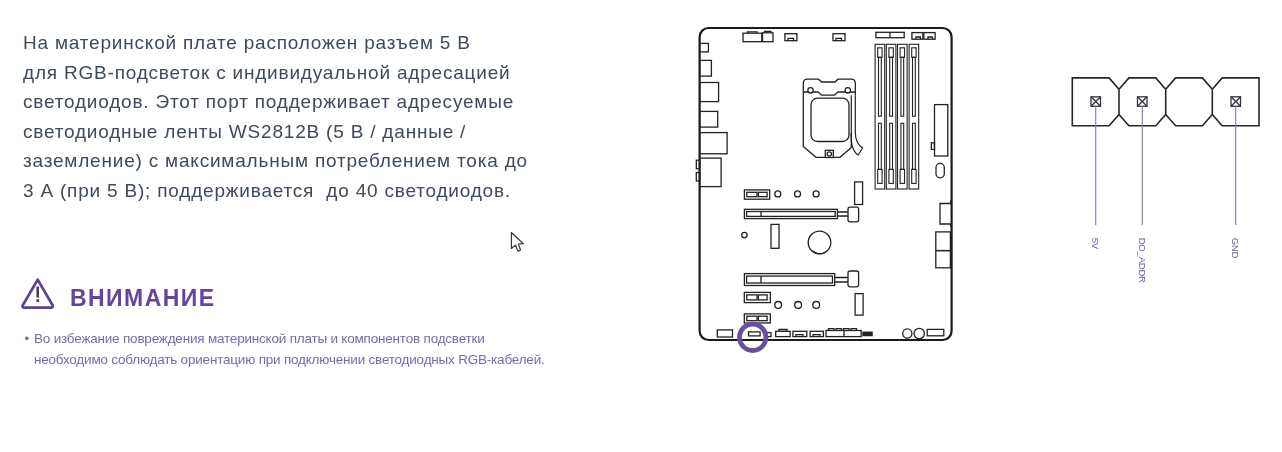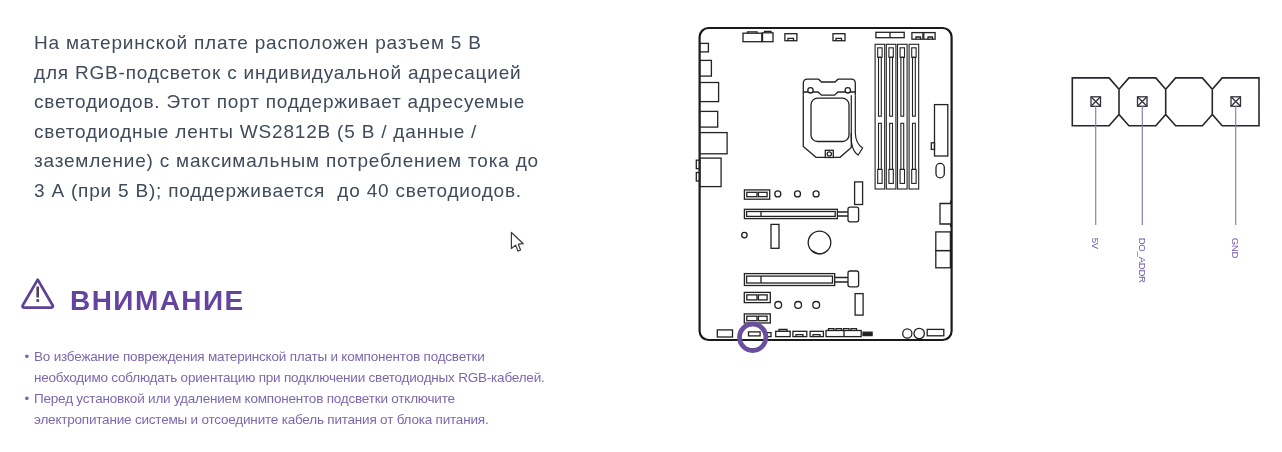--- a/index.html
+++ b/index.html
@@ -1,23 +1,23 @@
 <!DOCTYPE html>
 <html><head>
 <meta charset="utf-8">
 <style>
 html,body{margin:0;padding:0;background:#fff;}
 body{width:1282px;height:452px;position:relative;overflow:hidden;
      font-family:"Liberation Sans",sans-serif;}
-.para{position:absolute;left:34px;top:28px;font-size:19px;line-height:29.5px;
+.para{position:absolute;left:23px;top:28px;font-size:19px;line-height:29.5px;
       color:#3f4b5a;letter-spacing:0.8px;}
-.head{position:absolute;left:70px;top:287px;font-size:28px;font-weight:bold;
+.head{position:absolute;left:70px;top:287px;font-size:23px;font-weight:bold;
       color:#64449e;letter-spacing:1.45px;line-height:1;}
 .bullets{position:absolute;left:24.5px;top:327.5px;font-size:13.5px;line-height:21px;
-      color:#7b68ae;letter-spacing:-0.2px;margin-top:18px;}
+      color:#7b68ae;letter-spacing:-0.2px;}
 .bullets .b{position:relative;padding-left:9.5px;}
 .bullets .b:before{content:"\2022";position:absolute;left:0;top:0;}
 svg{position:absolute;left:0;top:0;}
 </style>
 </head>
 <body>
 
 <div class="para">На материнской плате расположен разъем 5 В<br>
 для RGB-подсветок с индивидуальной адресацией<br>
 светодиодов. Этот порт поддерживает адресуемые<br>
@@ -29,22 +29,20 @@
 <path d="M19.7 3.6 L34.6 29.2 Q35.6 31.4 33.2 31.6 L6.0 31.6 Q3.8 31.4 4.8 29.2 Z" fill="none" stroke="#5c4197" stroke-width="2.7" stroke-linejoin="round"></path>
 <path d="M19.7 10.5 L19.7 21.5" stroke="#4b4157" stroke-width="2.6" fill="none"></path>
 <rect x="18.4" y="23.2" width="2.7" height="2.7" fill="#4b4157"></rect>
 </svg>
 
 <div class="head">ВНИМАНИЕ</div>
 
 <div class="bullets">
 <div class="b">Во избежание повреждения материнской платы и компонентов подсветки<br>
 необходимо соблюдать ориентацию при подключении светодиодных RGB-кабелей.</div>
-<div class="b">Перед установкой или удалением компонентов подсветки отключите<br>
-электропитание системы и отсоедините кабель питания от блока питания.</div>
 </div>
 
 <svg width="1282" height="452" viewBox="0 0 1282 452" style="left:0;top:0">
 <g fill="none" stroke="#222" stroke-width="1.3">
 
 <path d="M511.4 232.5 L511.4 248.5 L515.6 245.1 L517.9 251.1 L520.6 250 L518.3 244.2 L523.3 243.7 Z" fill="#fff" stroke="#3a3a3a" stroke-width="1.2" stroke-linejoin="round"></path>
 
 <rect x="699.6" y="28" width="252" height="312" rx="9" stroke="#1a1a1a" stroke-width="2.2"></rect>
 
 <g>

